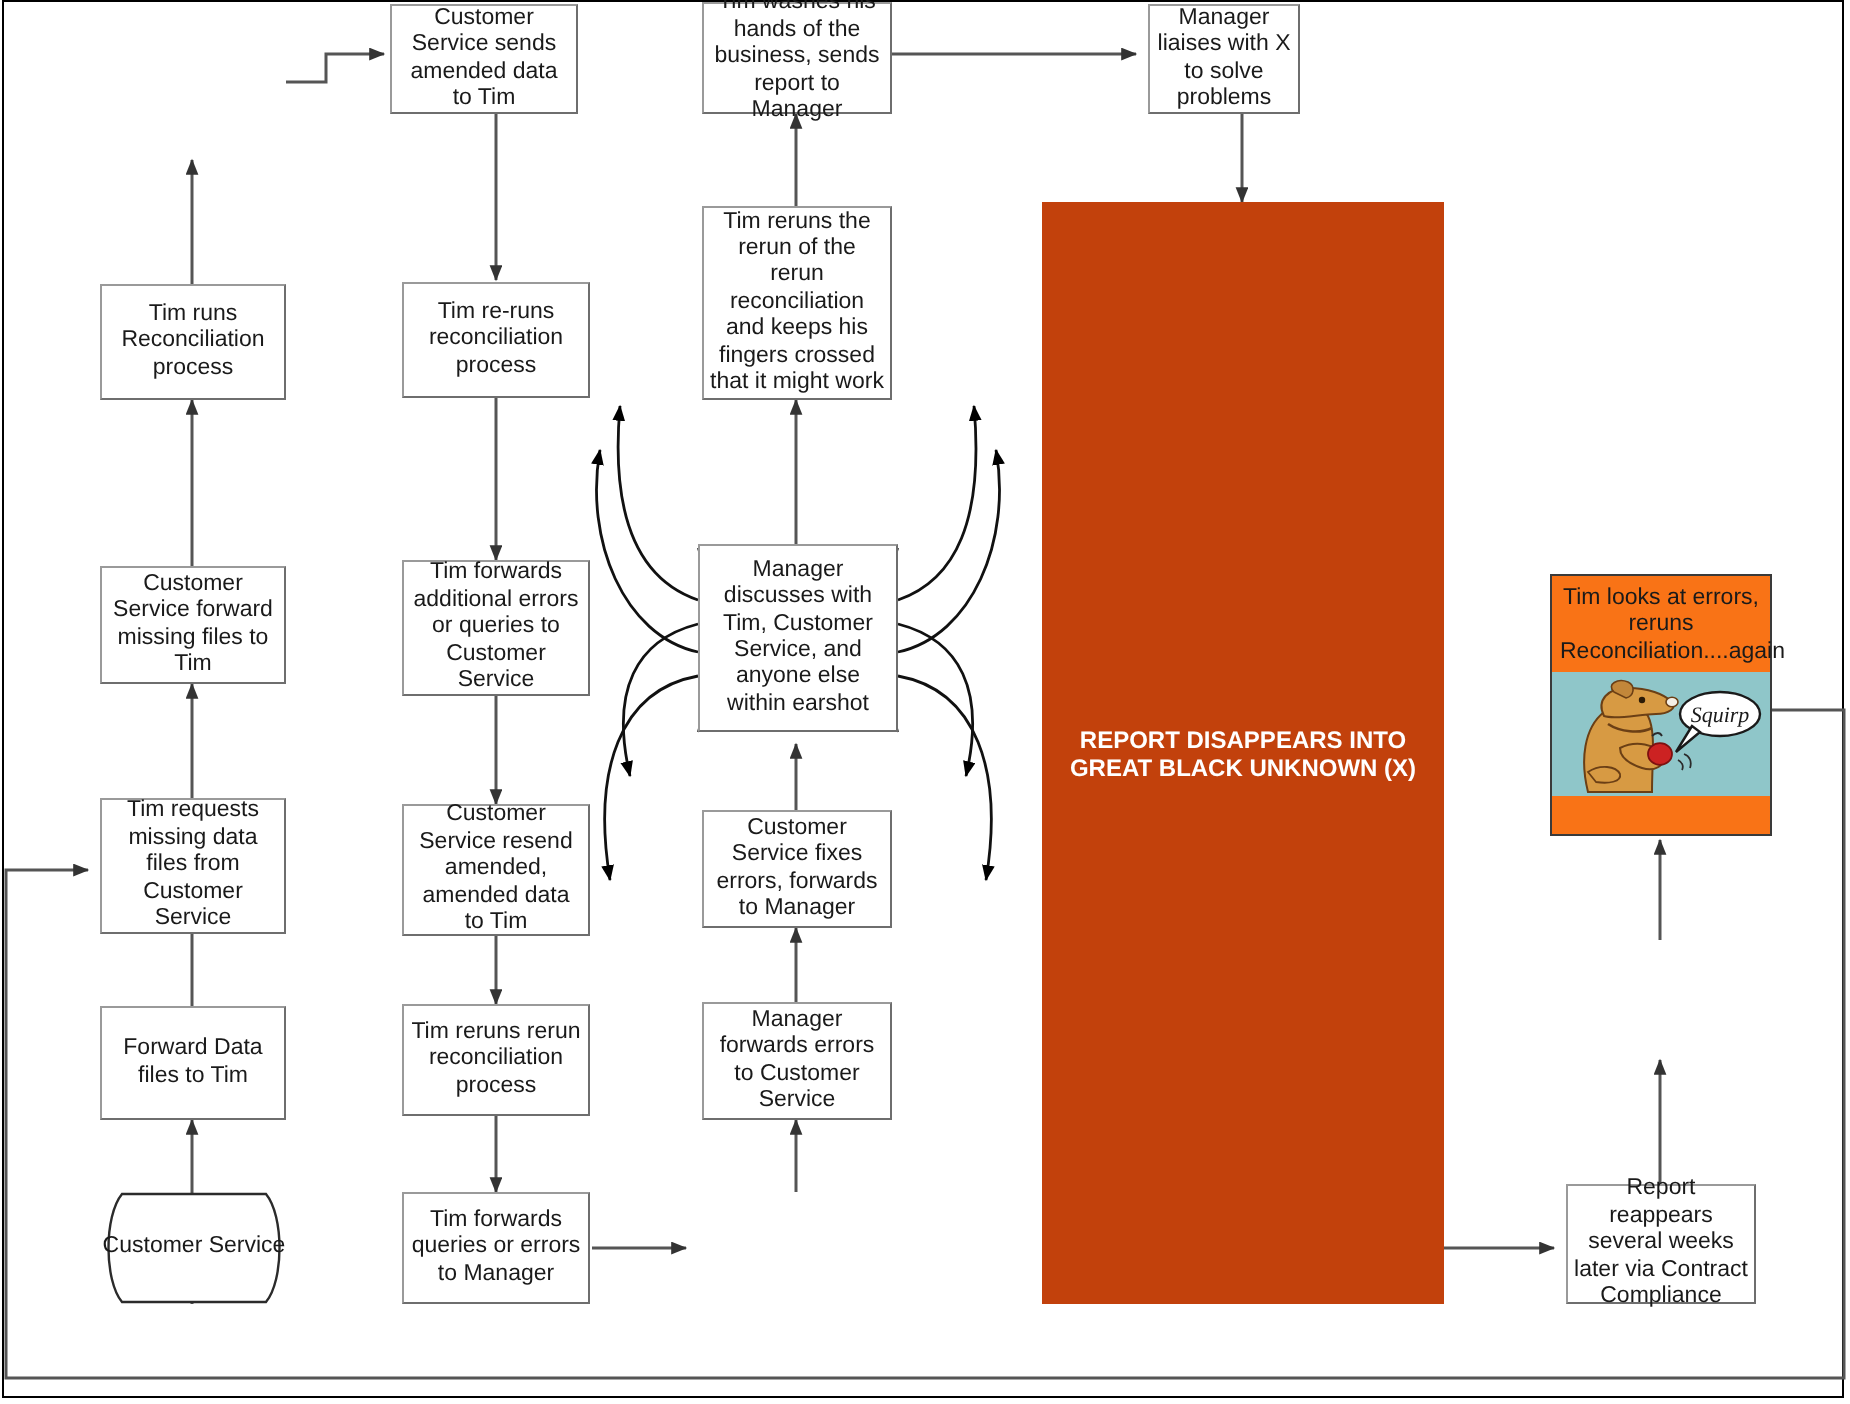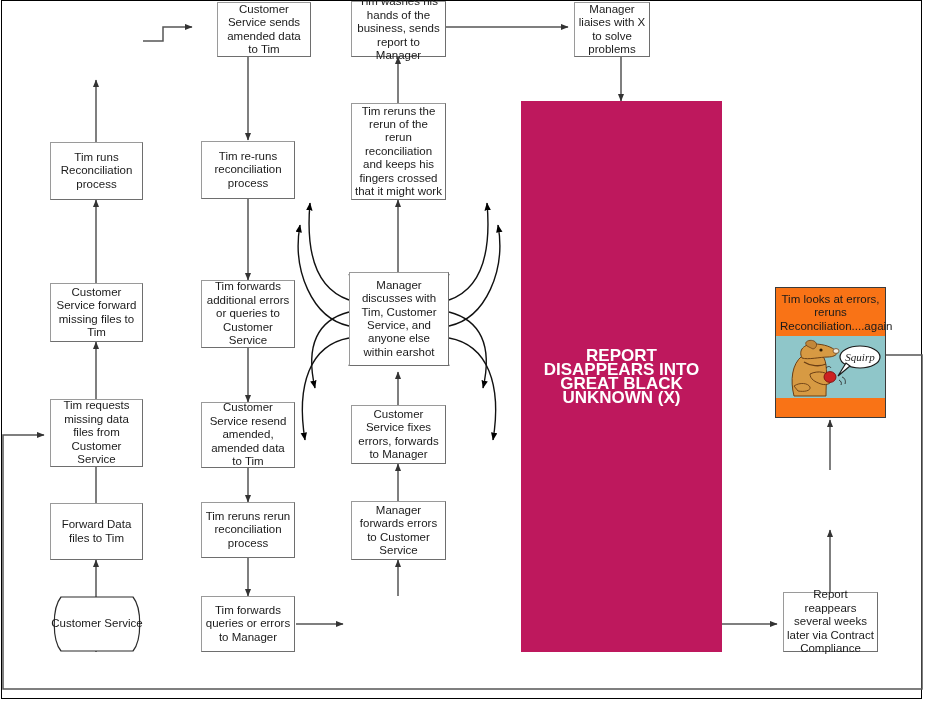--- a/index.html
+++ b/index.html
@@ -4,21 +4,21 @@
 <style>
   html,body{margin:0;padding:0;background:#ffffff;}
   body{font-family:"Liberation Sans", sans-serif;}
   #canvas{position:relative;width:925px;height:702px;background:#ffffff;overflow:hidden;}
   #frame{position:absolute;left:1px;top:0px;width:921px;height:699px;border:1px solid #000;box-sizing:border-box;}
   .node{position:absolute;box-sizing:border-box;background:#ffffff;border:1px solid #808080;
         display:flex;align-items:center;justify-content:center;text-align:center;
         font-size:11.5px;line-height:13.4px;color:#1a1a1a;padding:2px 3px;}
   .node.shadow{border-top-color:#9a9a9a;border-left-color:#9a9a9a;border-right-color:#6e6e6e;border-bottom-color:#6e6e6e;}
   .node span{display:block;}
-  .blackbox{position:absolute;background:#be185d;color:#ffffff;font-weight:bold;font-size:17px;
+  .blackbox{position:absolute;background:#c2410c;color:#ffffff;font-weight:bold;font-size:12px;
             line-height:14px;display:flex;align-items:center;justify-content:center;text-align:center;
             box-sizing:border-box;padding:0 12px;}
   .docshape{position:absolute;box-sizing:border-box;display:flex;align-items:center;justify-content:center;
             text-align:right;font-size:11.5px;line-height:13.4px;color:#1a1a1a;}
   .docshape svg{position:absolute;left:0;top:0;}
   .docshape .dlabel{position:relative;z-index:2;}
   .picbox{position:absolute;box-sizing:border-box;background:#f97316;border:1px solid #3a3a3a;}
   .picbox .caption{font-size:11.5px;line-height:13.4px;color:#1a1a1a;text-align:center;padding:5px 4px 3px 4px;}
   .picbox .cartoon{position:relative;width:100%;height:62px;background:#8fc6c9;overflow:hidden;}
   svg.overlay{position:absolute;left:0;top:0;width:925px;height:702px;pointer-events:none;}
@@ -92,21 +92,21 @@
       <g stroke-width="0.9">
         <path d="M349,274 L356,300"></path>
         <path d="M349,366 L356,338"></path>
         <path d="M449,274 L442,300"></path>
         <path d="M449,366 L442,338"></path>
       </g>
     </g>
   </svg>
 
 
-  <div class="node shadow" style="left:217px;top:2px;width:94px;height:55px;align-items:center;">
+  <div class="node shadow" style="left:195px;top:2px;width:94px;height:55px;align-items:center;">
     <span>Customer Service sends amended data to Tim</span>
   </div>
 
   <div class="node shadow" style="left:351px;top:1px;width:95px;height:56px;">
     <span>Tim washes his hands of the business, sends report to Manager</span>
   </div>
 
   <div class="node shadow" style="left:574px;top:2px;width:76px;height:55px;">
     <span>Manager liaises with X to solve problems</span>
   </div>

